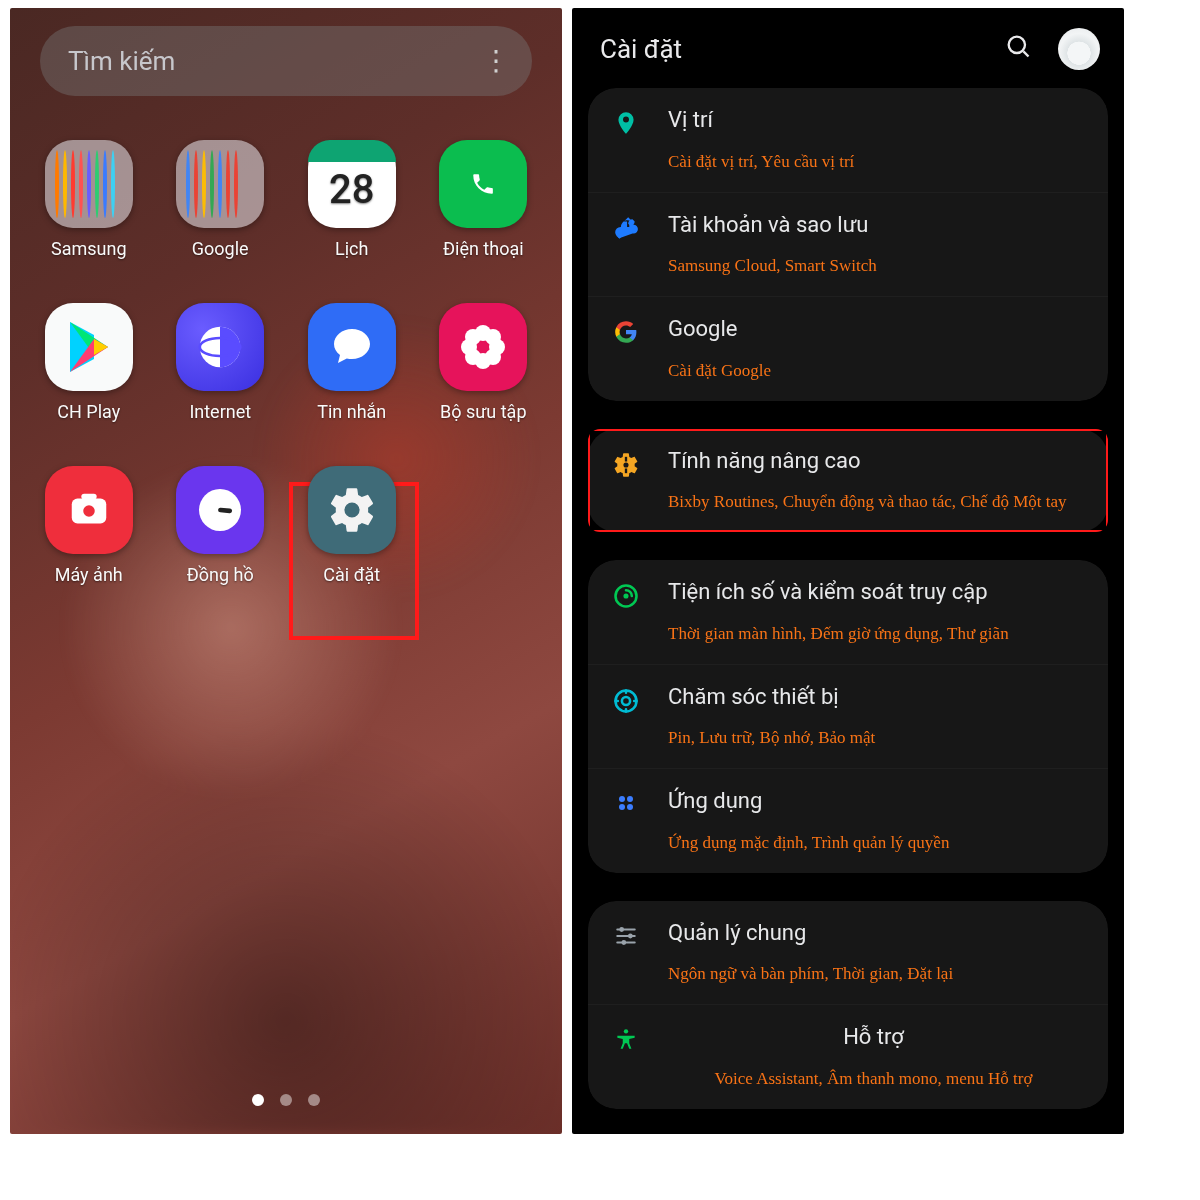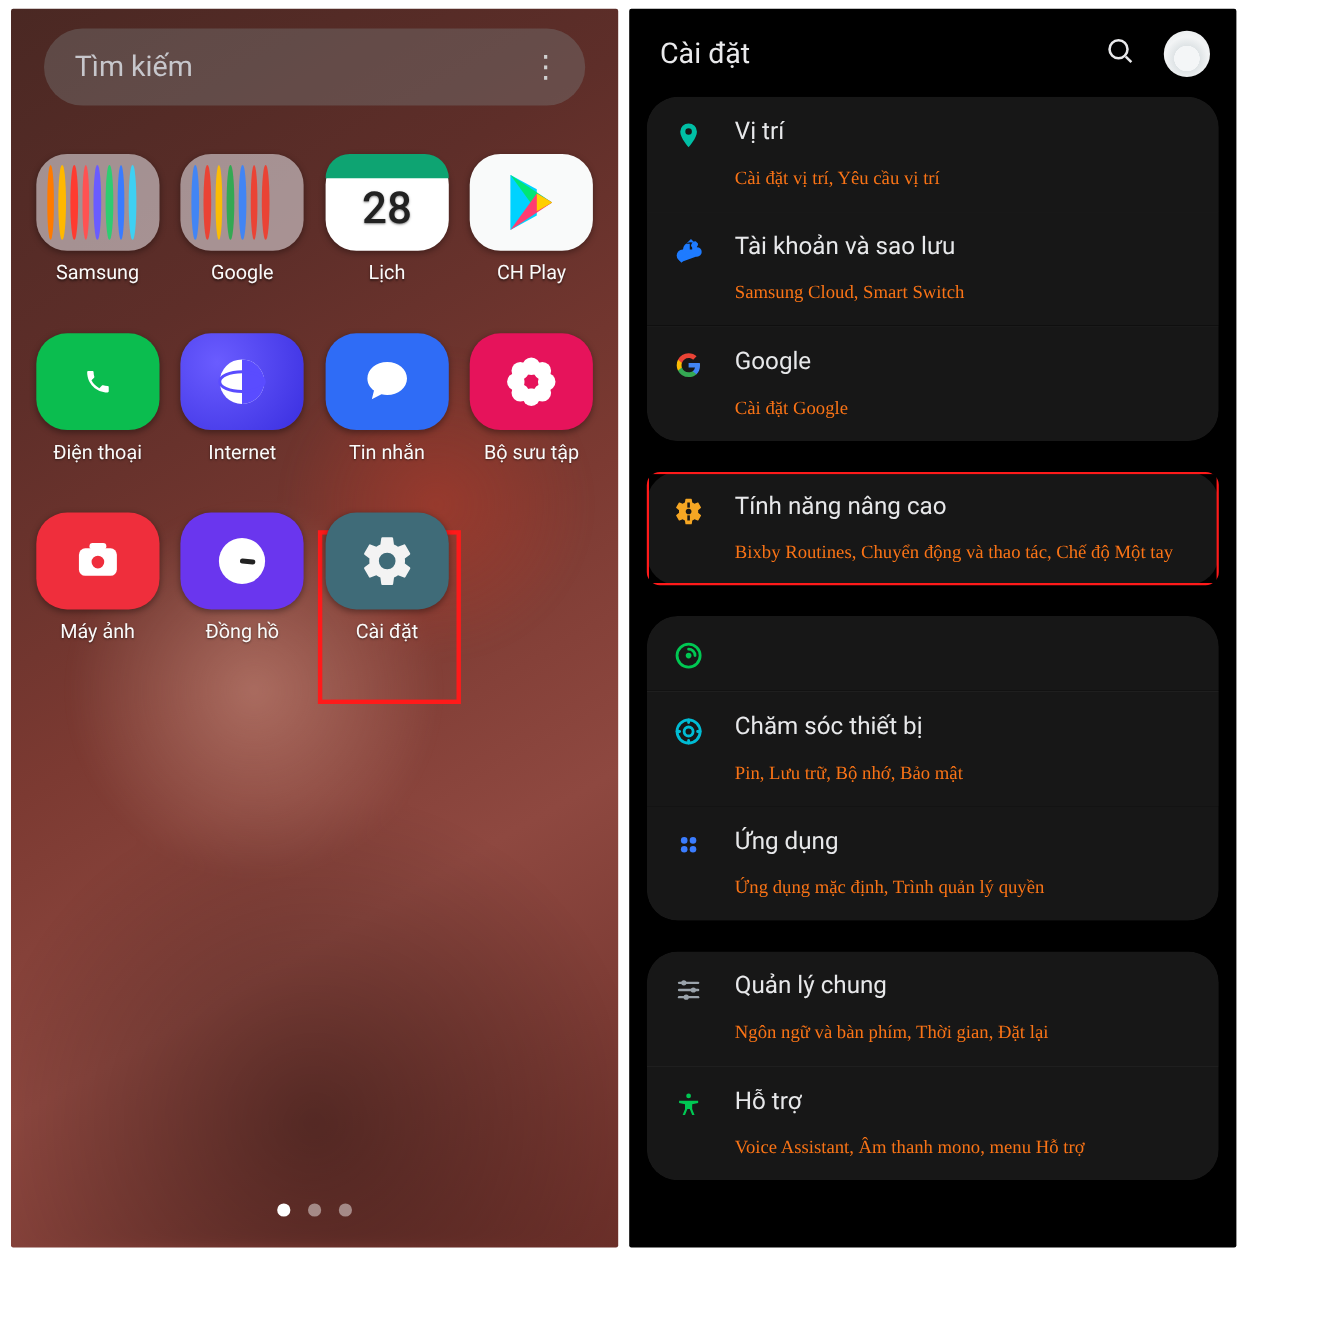--- a/index.html
+++ b/index.html
@@ -65,21 +65,21 @@
   .app {
     display:flex;
     flex-direction:column;
     align-items:center;
     gap:10px;
     color:#fafafa;
     font-size:18px;
     text-shadow: 0 1px 2px rgba(0,0,0,.5);
   }
   .app .icon {
-    width: 112px; height:88px;
+    width: 88px; height:88px;
     border-radius: 28px;
     box-shadow: 0 2px 6px rgba(0,0,0,.35);
     display:flex;
     align-items:center;
     justify-content:center;
     font-size: 44px;
     color:#fff;
     position:relative;
   }
   .folder {
@@ -216,38 +216,38 @@
 
       <div class="app">
         <div class="icon ic-cal">
           <div class="bar"></div>
           <div class="num">28</div>
         </div>
         <span>Lịch</span>
       </div>
 
       <div class="app">
+        <div class="icon ic-green">
+          <svg class="svg24" width="44" height="44" viewBox="0 0 24 24" fill="#fff">
+              <path d="M6.6 10.8c1.4 2.8 3.8 5.1 6.6 6.6l2.2-2.2c.3-.3.7-.4 1-.2 1.2.4 2.4.6 3.7.6.6 0 1 .4 1 1V20c0 .6-.4 1-1 1C10.6 21 3 13.4 3 4c0-.6.4-1 1-1h3.4c.6 0 1 .4 1 1 0 1.3.2 2.5.6 3.7.1.4 0 .8-.2 1l-2.2 2.1z"></path>
+            </svg>
+        </div>
+        <span>Điện thoại</span>
+      </div>
+
+      <div class="app">
         <div class="icon ic-white">
           <svg width="46" height="50" viewBox="0 0 46 50">
             <polygon points="4,0 4,50 28,37 28,13" fill="#00d2ff"></polygon>
             <polygon points="4,0 42,25 28,33" fill="#00e676"></polygon>
             <polygon points="4,50 42,25 28,17" fill="#ff3d71"></polygon>
             <polygon points="28,17 42,25 28,33" fill="#ffcf00"></polygon>
           </svg>
         </div>
         <span>CH Play</span>
-      </div>
-
-      <div class="app">
-        <div class="icon ic-green">
-          <svg class="svg24" width="44" height="44" viewBox="0 0 24 24" fill="#fff">
-              <path d="M6.6 10.8c1.4 2.8 3.8 5.1 6.6 6.6l2.2-2.2c.3-.3.7-.4 1-.2 1.2.4 2.4.6 3.7.6.6 0 1 .4 1 1V20c0 .6-.4 1-1 1C10.6 21 3 13.4 3 4c0-.6.4-1 1-1h3.4c.6 0 1 .4 1 1 0 1.3.2 2.5.6 3.7.1.4 0 .8-.2 1l-2.2 2.1z"></path>
-            </svg>
-        </div>
-        <span>Điện thoại</span>
       </div>
 
       <div class="app">
         <div class="icon ic-purple">
           <svg width="54" height="54" viewBox="0 0 24 24">
               <circle cx="12" cy="12" r="9" fill="#fff"></circle>
               <path d="M12 3a9 9 0 0 1 0 18" fill="#5a4cff"></path>
               <ellipse cx="12" cy="12" rx="9" ry="4" fill="none" stroke="#5a4cff" stroke-width="1.2"></ellipse>
             </svg>
         </div>
@@ -405,20 +405,24 @@
         </div>
         <div class="section">
           <div class="item" style="border-radius: 28px 28px 0px 0px;">
       <div class="lead">
               <svg width="28" height="28" viewBox="0 0 24 24" fill="none" stroke="#00c853" stroke-width="2.2">
                 <circle cx="12" cy="12" r="9"></circle>
                 <path d="M12 7a5 5 0 0 1 5 5" stroke-linecap="round"></path>
                 <circle cx="12" cy="12" r="2.2" fill="#00c853" stroke="none"></circle>
               </svg>
             </div>
+      <div class="body">
+        <div class="title">Tiện ích số và kiểm soát truy cập</div>
+        <div class="sub">Thời gian màn hình, Đếm giờ ứng dụng, Thư giãn</div>
+      </div>
           </div>
           <div class="item">
       <div class="lead">
               <svg width="28" height="28" viewBox="0 0 24 24" fill="none" stroke="#00bcd4" stroke-width="2.2">
                 <circle cx="12" cy="12" r="9"></circle>
                 <circle cx="12" cy="12" r="3.5"></circle>
                 <path d="M12 3v2M12 19v2M3 12h2M19 12h2" stroke-linecap="round"></path>
               </svg>
             </div>
       <div class="body">
@@ -451,21 +455,21 @@
                 <circle cx="8" cy="6" r="2.2"></circle>
                 <circle cx="16" cy="12" r="2.2"></circle>
                 <circle cx="10" cy="18" r="2.2"></circle>
               </svg>
             </div>
       <div class="body">
         <div class="title">Quản lý chung</div>
         <div class="sub">Ngôn ngữ và bàn phím, Thời gian, Đặt lại</div>
       </div>
           </div>
-          <div class="item" style="border-radius: 0px 0px 28px 28px;">
+          <div class="item" style="border-radius: 0px 0px 28px 28px; text-align: center;">
       <div class="lead">
               <svg width="26" height="26" viewBox="0 0 24 24" fill="#00c853">
                 <circle cx="12" cy="4" r="2"></circle>
                 <path d="M4 8h16v2l-5 1v4l2 5h-2l-2-5h-2l-2 5H7l2-5v-4L4 10z"></path>
               </svg>
             </div>
       <div class="body">
         <div class="title">Hỗ trợ</div>
         <div class="sub">Voice Assistant, Âm thanh mono, menu Hỗ trợ</div>
       </div>

